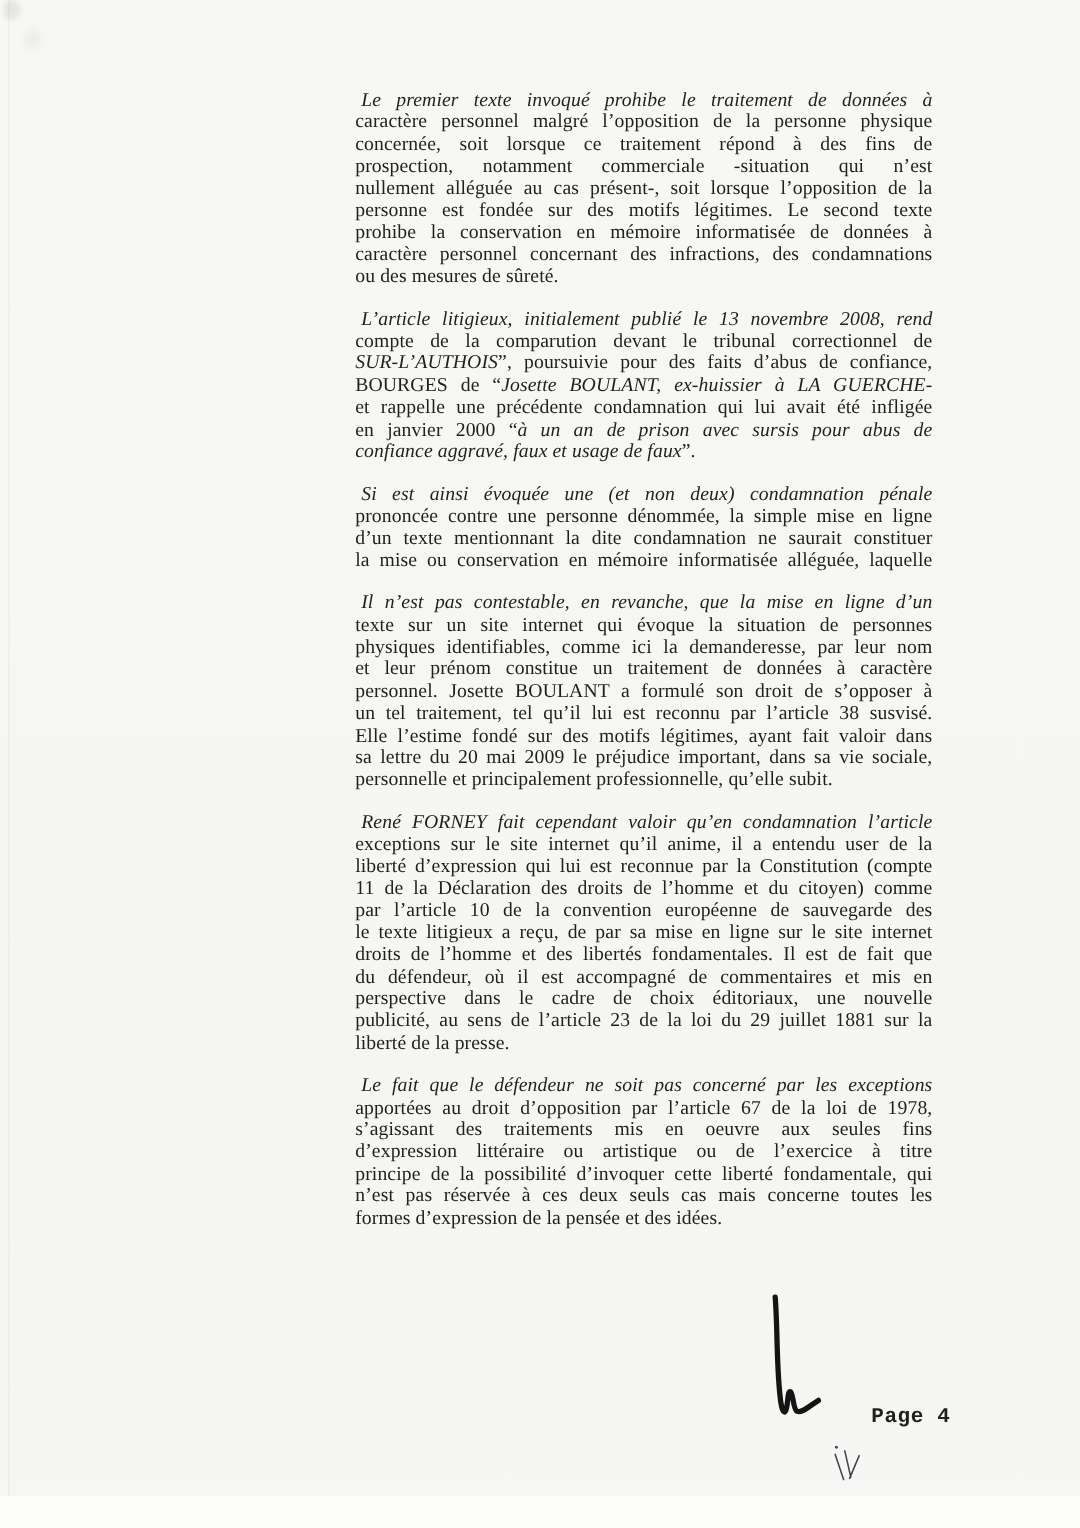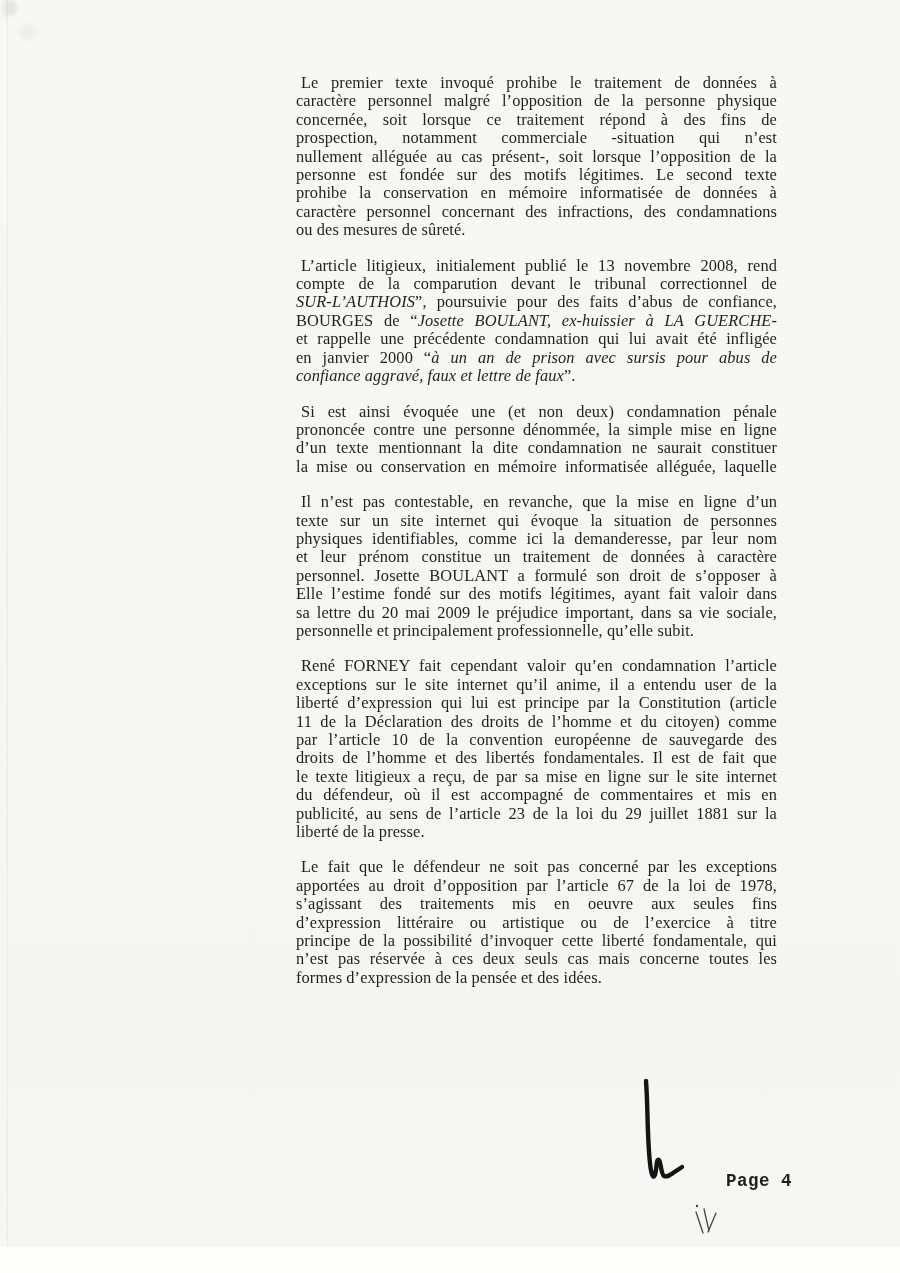--- a/index.html
+++ b/index.html
@@ -57,21 +57,21 @@
     line-height: 18.4px;
     letter-spacing: 0.1px;
   }
   .para { margin: 0 0 17px 0; }
   .para:last-child { margin-bottom: 0; }
   .line {
     text-align: justify;
     text-align-last: justify;
     white-space: nowrap;
   }
-  .line.first { text-indent: 5px; }
+  .line.first { text-indent: 5px; font-style: italic; }
   .line.last {
     text-align: right;
     text-align-last: left;
   }
   .line i { font-style: italic; }
   
   .pagenum {
     position: absolute;
     left: 726px;
     top: 1171px;
@@ -112,47 +112,49 @@
         <div class="line">caractère personnel concernant des infractions, des condamnations</div>
         <div class="line last">ou des mesures de sûreté.</div>
       </div>
       <div class="para">
         <div class="line first">L’article litigieux, initialement publié le 13 novembre 2008, rend</div>
         <div class="line">compte de la comparution devant le tribunal correctionnel de</div>
         <div class="line"><i>SUR-L’AUTHOIS</i>”, poursuivie pour des faits d’abus de confiance,</div>
         <div class="line">BOURGES de “<i>Josette BOULANT, ex-huissier à LA GUERCHE-</i></div>
         <div class="line">et rappelle une précédente condamnation qui lui avait été infligée</div>
         <div class="line">en janvier 2000 “<i>à un an de prison avec sursis pour abus de</i></div>
-        <div class="line last"><i>confiance aggravé, faux et lettre de faux</i>”.</div>
+        <div class="line last"><i>confiance aggravé, faux et usage de faux</i>”.</div>
       </div>
       <div class="para">
         <div class="line first">Si est ainsi évoquée une (et non deux) condamnation pénale</div>
         <div class="line">prononcée contre une personne dénommée, la simple mise en ligne</div>
         <div class="line">d’un texte mentionnant la dite condamnation ne saurait constituer</div>
         <div class="line">la mise ou conservation en mémoire informatisée alléguée, laquelle</div>
       </div>
       <div class="para">
         <div class="line first">Il n’est pas contestable, en revanche, que la mise en ligne d’un</div>
         <div class="line">texte sur un site internet qui évoque la situation de personnes</div>
         <div class="line">physiques identifiables, comme ici la demanderesse, par leur nom</div>
         <div class="line">et leur prénom constitue un traitement de données à caractère</div>
         <div class="line">personnel. Josette BOULANT a formulé son droit de s’opposer à</div>
+        <div class="line">un tel traitement, tel qu’il lui est reconnu par l’article 38 susvisé.</div>
         <div class="line">Elle l’estime fondé sur des motifs légitimes, ayant fait valoir dans</div>
         <div class="line">sa lettre du 20 mai 2009 le préjudice important, dans sa vie sociale,</div>
         <div class="line last">personnelle et principalement professionnelle, qu’elle subit.</div>
       </div>
       <div class="para">
         <div class="line first">René FORNEY fait cependant valoir qu’en condamnation l’article</div>
         <div class="line">exceptions sur le site internet qu’il anime, il a entendu user de la</div>
-        <div class="line">liberté d’expression qui lui est principe par la Constitution (article</div>
+        <div class="line">liberté d’expression qui lui est reconnue par la Constitution (compte</div>
         <div class="line">11 de la Déclaration des droits de l’homme et du citoyen) comme</div>
         <div class="line">par l’article 10 de la convention européenne de sauvegarde des</div>
+        <div class="line">le texte litigieux a reçu, de par sa mise en ligne sur le site internet</div>
         <div class="line">droits de l’homme et des libertés fondamentales. Il est de fait que</div>
-        <div class="line">le texte litigieux a reçu, de par sa mise en ligne sur le site internet</div>
         <div class="line">du défendeur, où il est accompagné de commentaires et mis en</div>
+        <div class="line">perspective dans le cadre de choix éditoriaux, une nouvelle</div>
         <div class="line">publicité, au sens de l’article 23 de la loi du 29 juillet 1881 sur la</div>
         <div class="line last">liberté de la presse.</div>
       </div>
       <div class="para">
         <div class="line first">Le fait que le défendeur ne soit pas concerné par les exceptions</div>
         <div class="line">apportées au droit d’opposition par l’article 67 de la loi de 1978,</div>
         <div class="line">s’agissant des traitements mis en oeuvre aux seules fins</div>
         <div class="line">d’expression littéraire ou artistique ou de l’exercice à titre</div>
         <div class="line">principe de la possibilité d’invoquer cette liberté fondamentale, qui</div>
         <div class="line">n’est pas réservée à ces deux seuls cas mais concerne toutes les</div>

